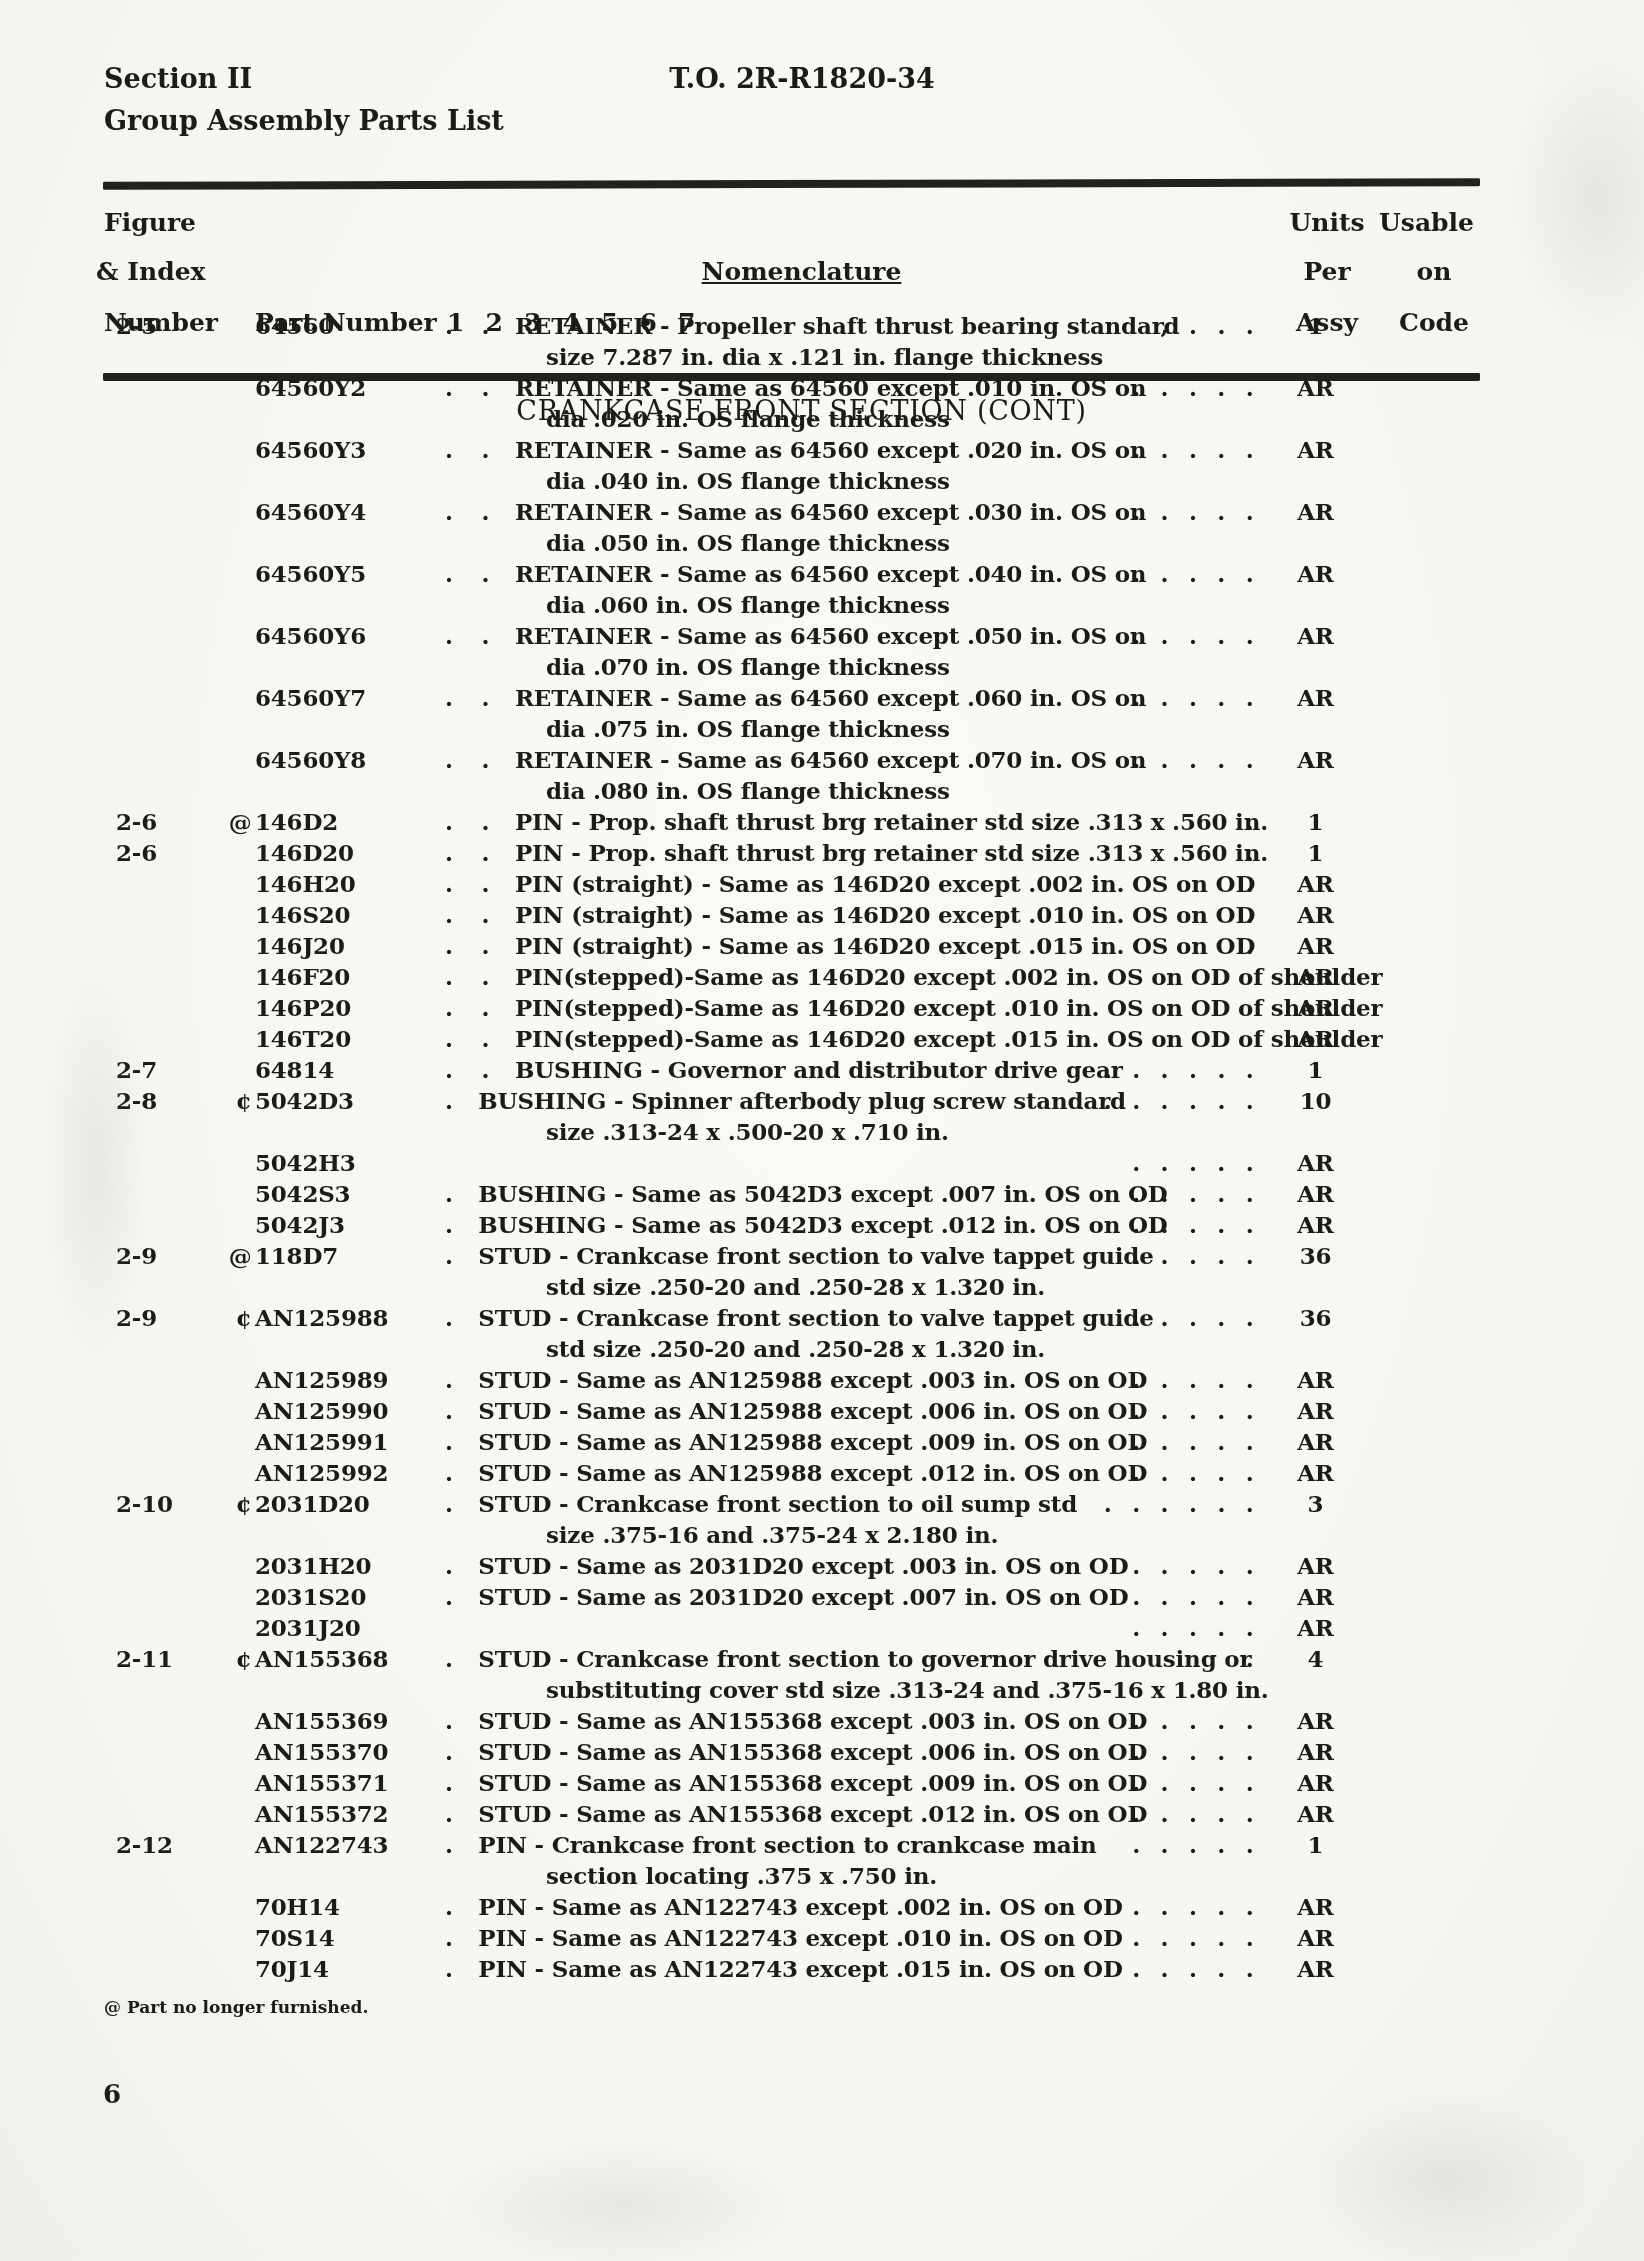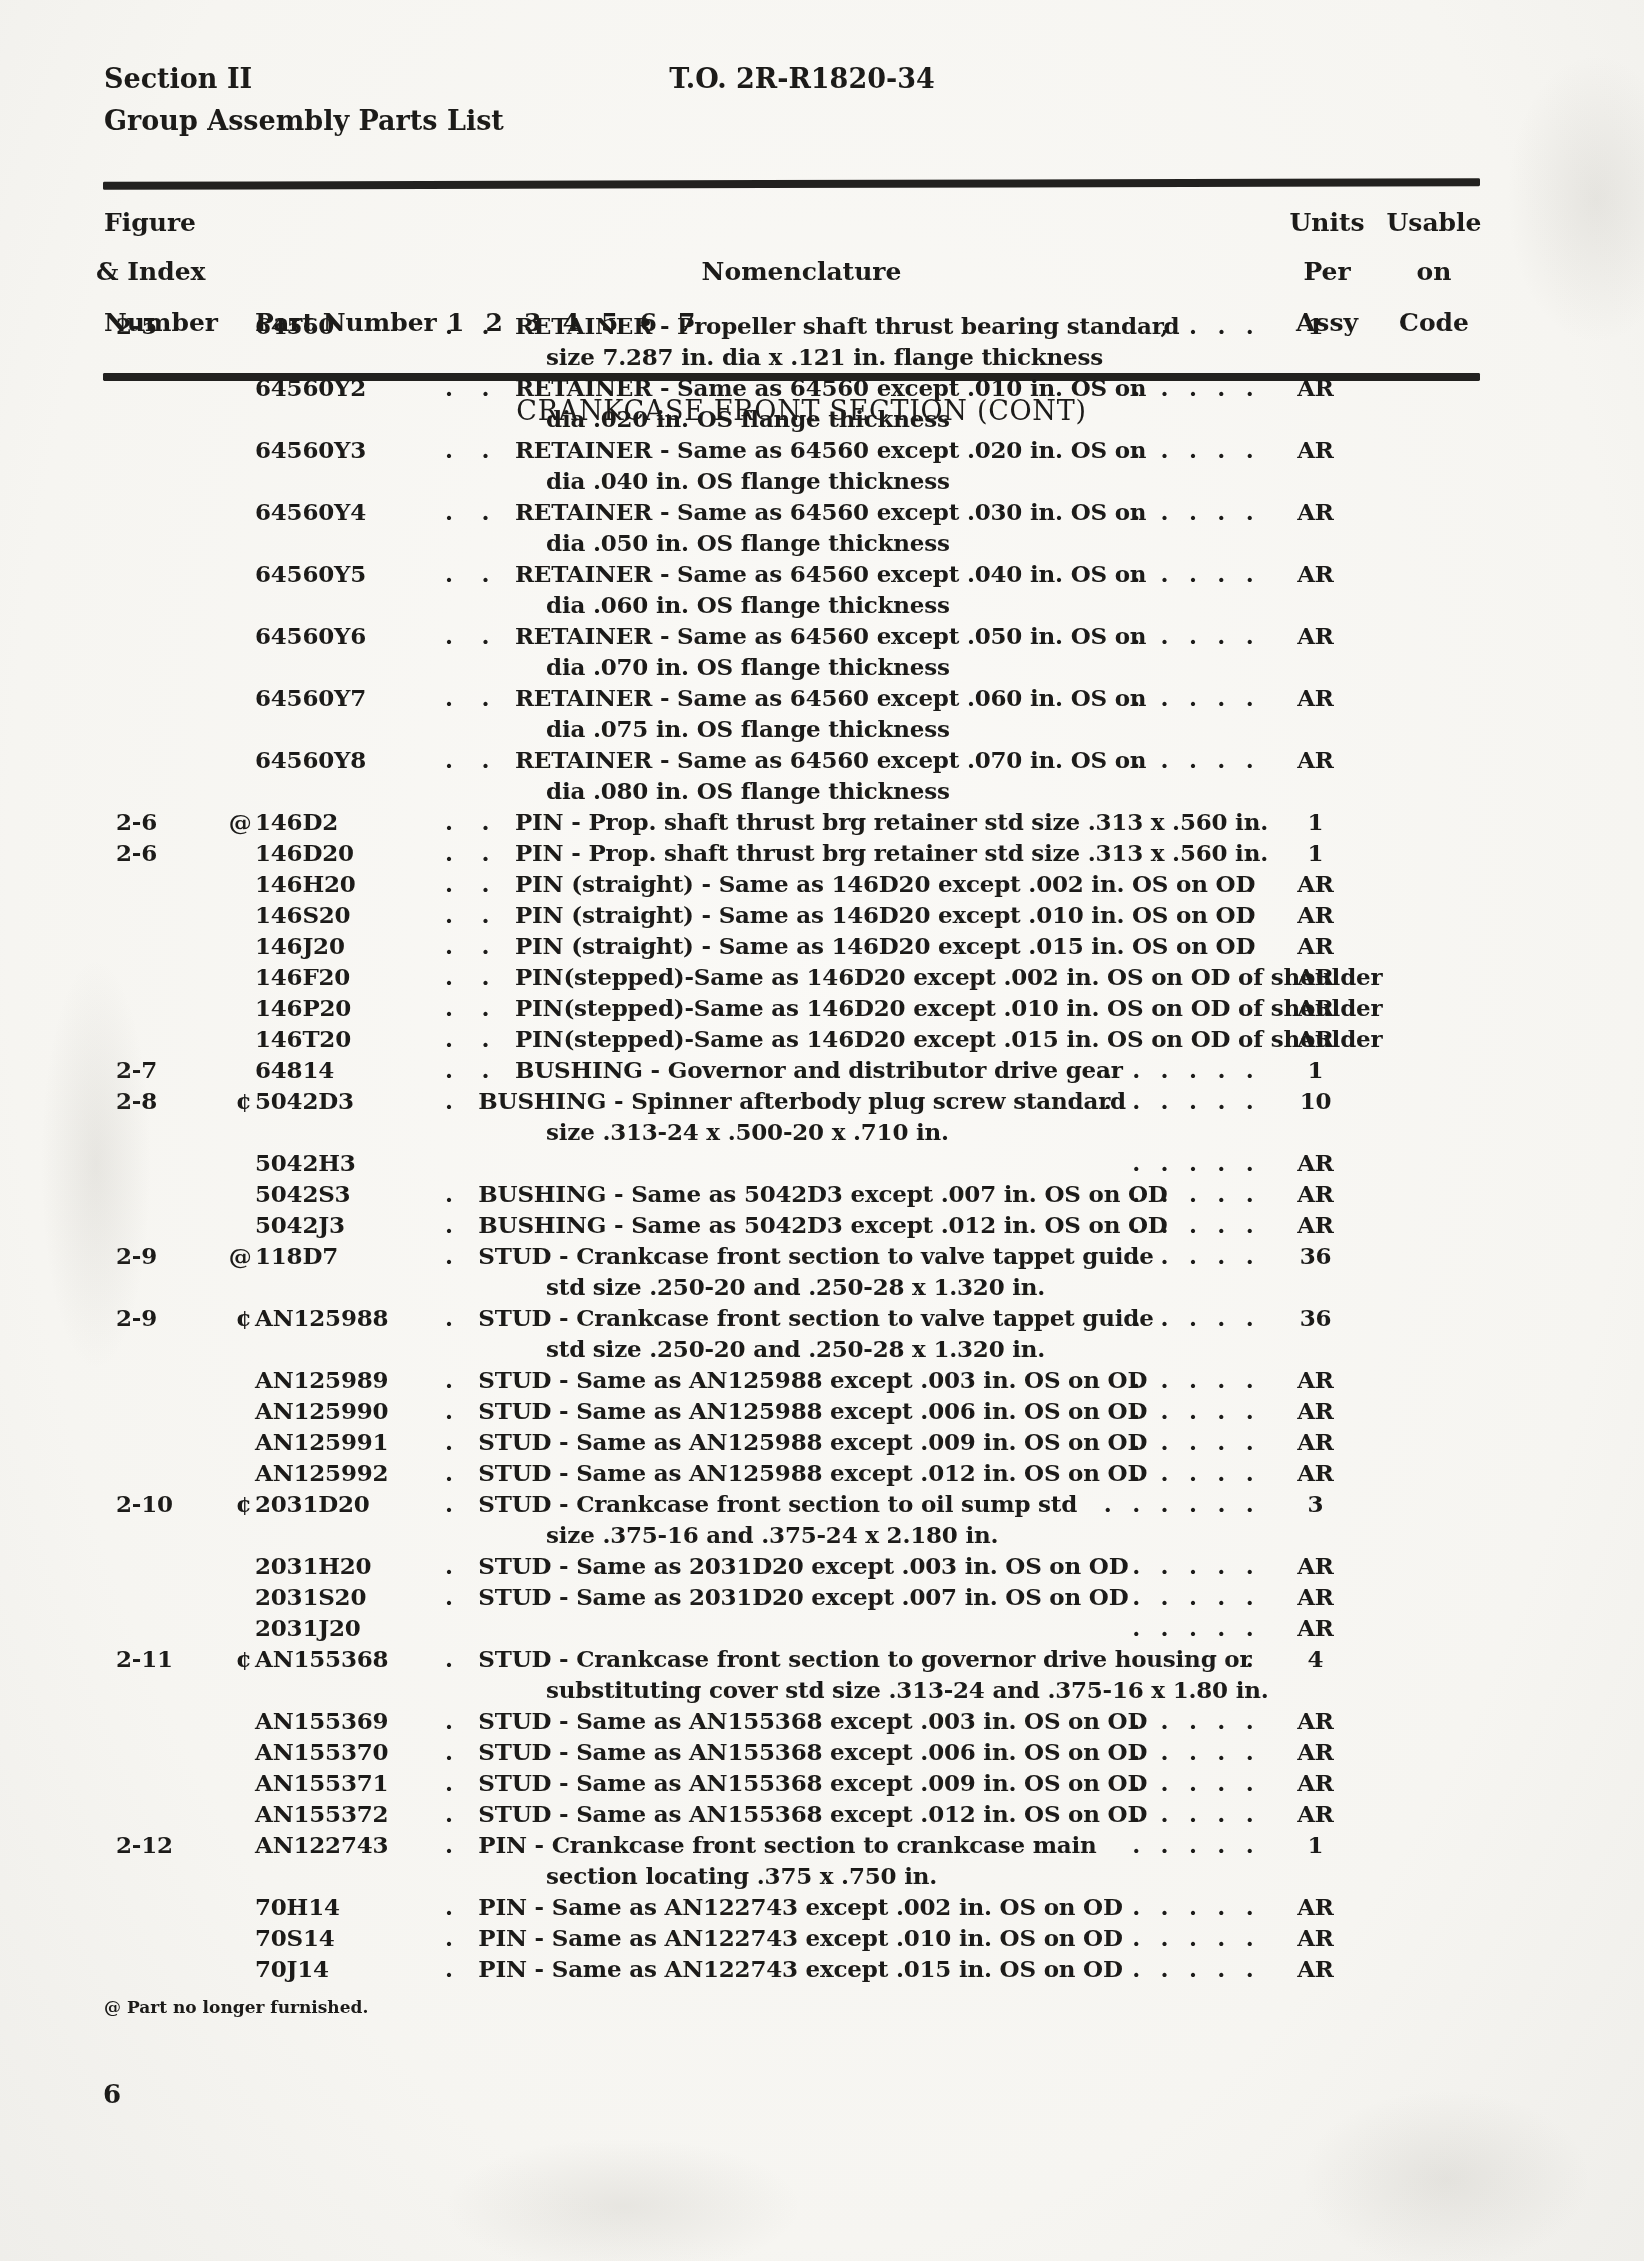--- a/index.html
+++ b/index.html
@@ -19,25 +19,25 @@
   .rule{position:absolute;left:103px;width:1377px;height:7.5px;background:#22211f;border-radius:1.4px;}
   .rule1{top:180px;transform:rotate(-0.15deg);}
   .rule2{top:373px;}
   
   .colhdr{position:absolute;font-size:25px;font-weight:700;line-height:33px;white-space:nowrap;}
   .ch-figure{left:104px;top:206px;}
   .ch-index{left:96px;top:255px;}
   .ch-number{left:104px;top:306px;}
   .ch-part{left:255px;top:306px;}
   .ch-digits{left:447px;top:306px;letter-spacing:6.2px;}
-  .ch-nom{left:651px;top:255px;width:301px;text-align:center;}
+  .ch-nom{left:651px;top:255px;width:301px;text-align:center;text-decoration:underline;}
   .ch-units{left:1272px;top:206px;width:110px;text-align:center;}
   .ch-per{left:1272px;top:255px;width:110px;text-align:center;}
   .ch-assy{left:1272px;top:306px;width:110px;text-align:center;}
-  .ch-usable{left:1379px;top:206px;width:110px;text-align:center;}
+  .ch-usable{left:1379px;top:206px;width:110px;text-align:left;}
   .ch-on{left:1379px;top:255px;width:110px;text-align:center;}
   .ch-code{left:1379px;top:306px;width:110px;text-align:center;}
   
   .section-title{position:absolute;left:0;top:395px;width:1603px;text-align:center;font-size:27px;font-weight:400;letter-spacing:0.7px;white-space:nowrap;}
   
   .rows{position:absolute;left:0;top:310px;width:1645px;}
   .rows{top:310px;}
   .line{position:relative;height:31px;line-height:31px;font-size:23px;letter-spacing:-0.2px;white-space:nowrap;}
   .c-fig{position:absolute;left:116px;}
   .c-part{position:absolute;left:255px;}

